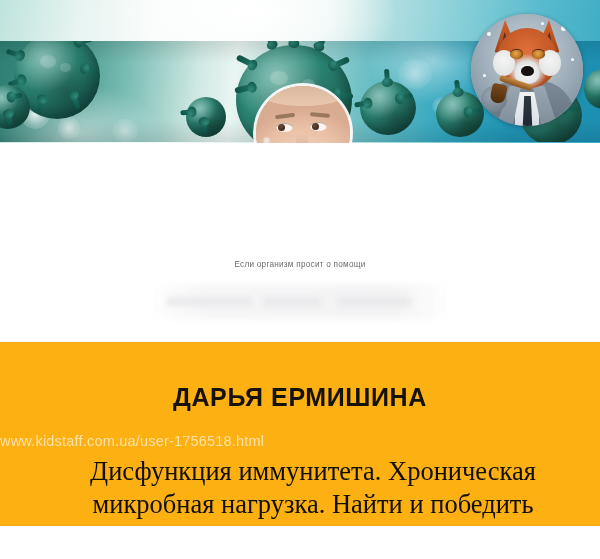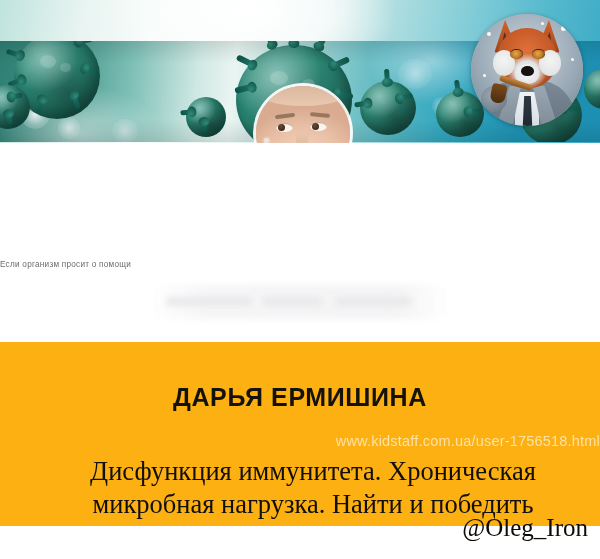--- a/index.html
+++ b/index.html
@@ -345,21 +345,21 @@
     line-height: 25px;
     letter-spacing: -0.15px;
     color: #1c1c1c;
     white-space: pre-line;
   }
   .subhead {
     position: absolute;
     left: 0;
     top: 117px;
     width: 600px;
-    text-align: left;
+    text-align: center;
     font-family: "Liberation Sans", sans-serif;
     font-size: 8.2px;
     letter-spacing: 0.25px;
     color: #6d6d6d;
   }
   .faded-band {
     position: absolute;
     left: 150px;
     top: 142px;
     width: 300px;
@@ -426,21 +426,21 @@
     height: 5px;
     background: #ffffff;
   }
 
   
   .watermark {
     position: absolute;
     left: 0;
     top: 433px;
     width: 600px;
-    text-align: right;
+    text-align: left;
     font-family: "Liberation Sans", sans-serif;
     font-size: 14.5px;
     letter-spacing: 0.2px;
     color: rgba(255,255,255,0.62);
     pointer-events: none;
     user-select: none;
   }
 </style>
 </head>
 <body>
@@ -577,19 +577,18 @@
       <div class="ghost" style="left:16px;  top:12px; width:86px;"></div>
       <div class="ghost" style="left:112px; top:12px; width:60px;"></div>
       <div class="ghost" style="left:186px; top:12px; width:76px;"></div>
     </div>
   </div>
 
   <div class="yellow-section">
     <div class="presenter">ДАРЬЯ ЕРМИШИНА</div>
     <div class="serif-lines">Дисфункция иммунитета. Хроническая
 микробная нагрузка. Найти и победить</div>
-    <div class="handle">@Oleg_Iron</div>
   </div>
 
   <div class="watermark">www.kidstaff.com.ua/user-1756518.html</div>
 
   <div class="bottom-strip"></div>
 </div>
 
 </body></html>

